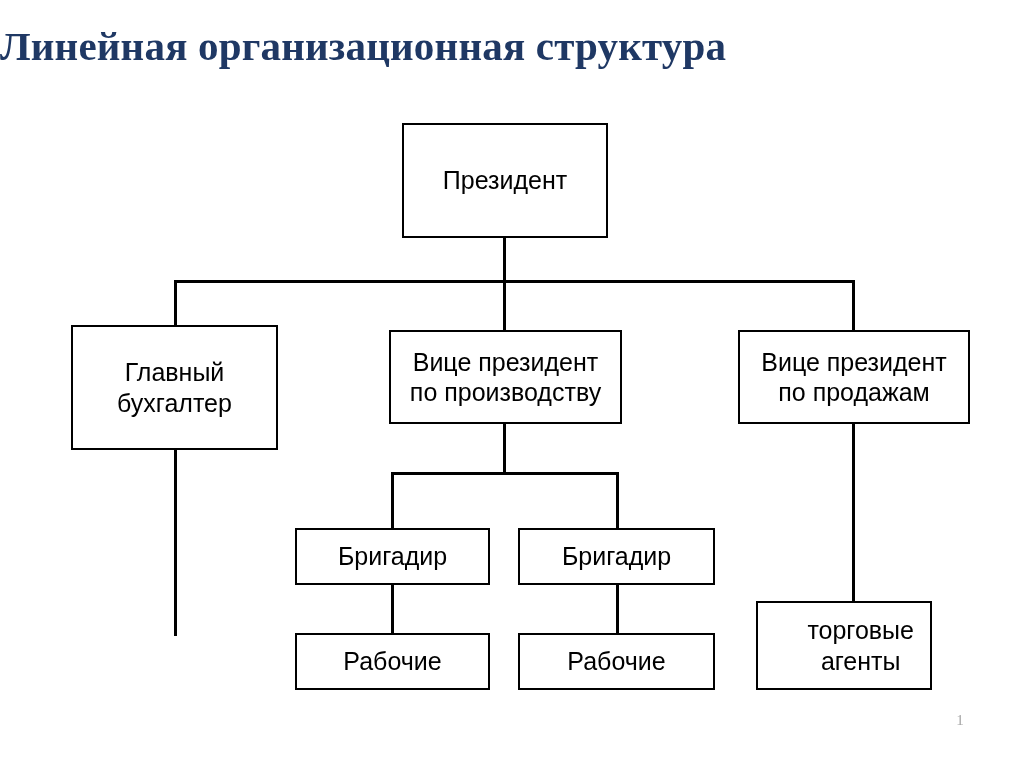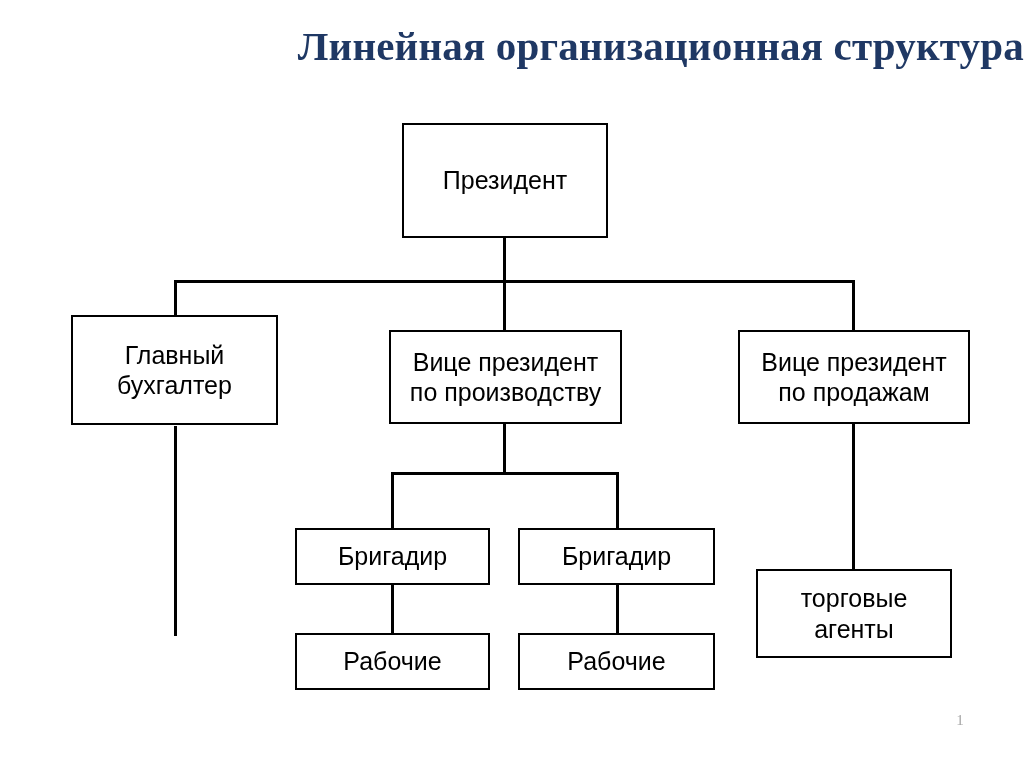--- a/index.html
+++ b/index.html
@@ -16,21 +16,21 @@
     width: 1024px;
     height: 767px;
     background: #ffffff;
     overflow: hidden;
   }
   #slide-title {
     position: absolute;
     left: 0;
     top: 22px;
     width: 1024px;
-    text-align: right;
+    text-align: left;
     font-family: "Liberation Serif", "DejaVu Serif", serif;
     font-weight: bold;
     font-size: 41px;
     letter-spacing: 0.2px;
     color: #1f3864;
     white-space: nowrap;
   }
   .node {
     position: absolute;
     box-sizing: border-box;
@@ -92,21 +92,21 @@
 
   <div class="conn conn-v" style="left:391px; top:583px; height:52px;"></div>
   <div class="conn conn-v" style="left:616px; top:583px; height:52px;"></div>
 
   <div class="conn conn-v" style="left:852px; top:422px; height:180px;"></div>
 
   <div class="node" style="left:402px; top:123px; width:206px; height:115px;">
     <span class="node-label">Президент</span>
   </div>
 
-  <div class="node" style="left:71px; top:315px; width:207px; height:110px;">
+  <div class="node" style="left:71px; top:325px; width:207px; height:125px;">
     <span class="node-label">Главный
 бухгалтер</span>
   </div>
 
   <div class="node" style="left:389px; top:330px; width:233px; height:94px;">
     <span class="node-label">Вице президент
 по производству</span>
   </div>
 
   <div class="node" style="left:738px; top:330px; width:232px; height:94px;">
@@ -124,20 +124,20 @@
 
 
   <div class="node" style="left:295px; top:633px; width:195px; height:57px;">
     <span class="node-label">Рабочие</span>
   </div>
 
   <div class="node" style="left:518px; top:633px; width:197px; height:57px;">
     <span class="node-label">Рабочие</span>
   </div>
 
-  <div class="node" style="left:756px; top:569px; width:196px; height:89px;">
+  <div class="node" style="left:756px; top:601px; width:176px; height:89px;justify-content:flex-end;">
     <span class="node-label">торговые
 агенты</span>
   </div>
 
   <div id="page-number">1</div>
 
 </div>
 
 </body></html>

